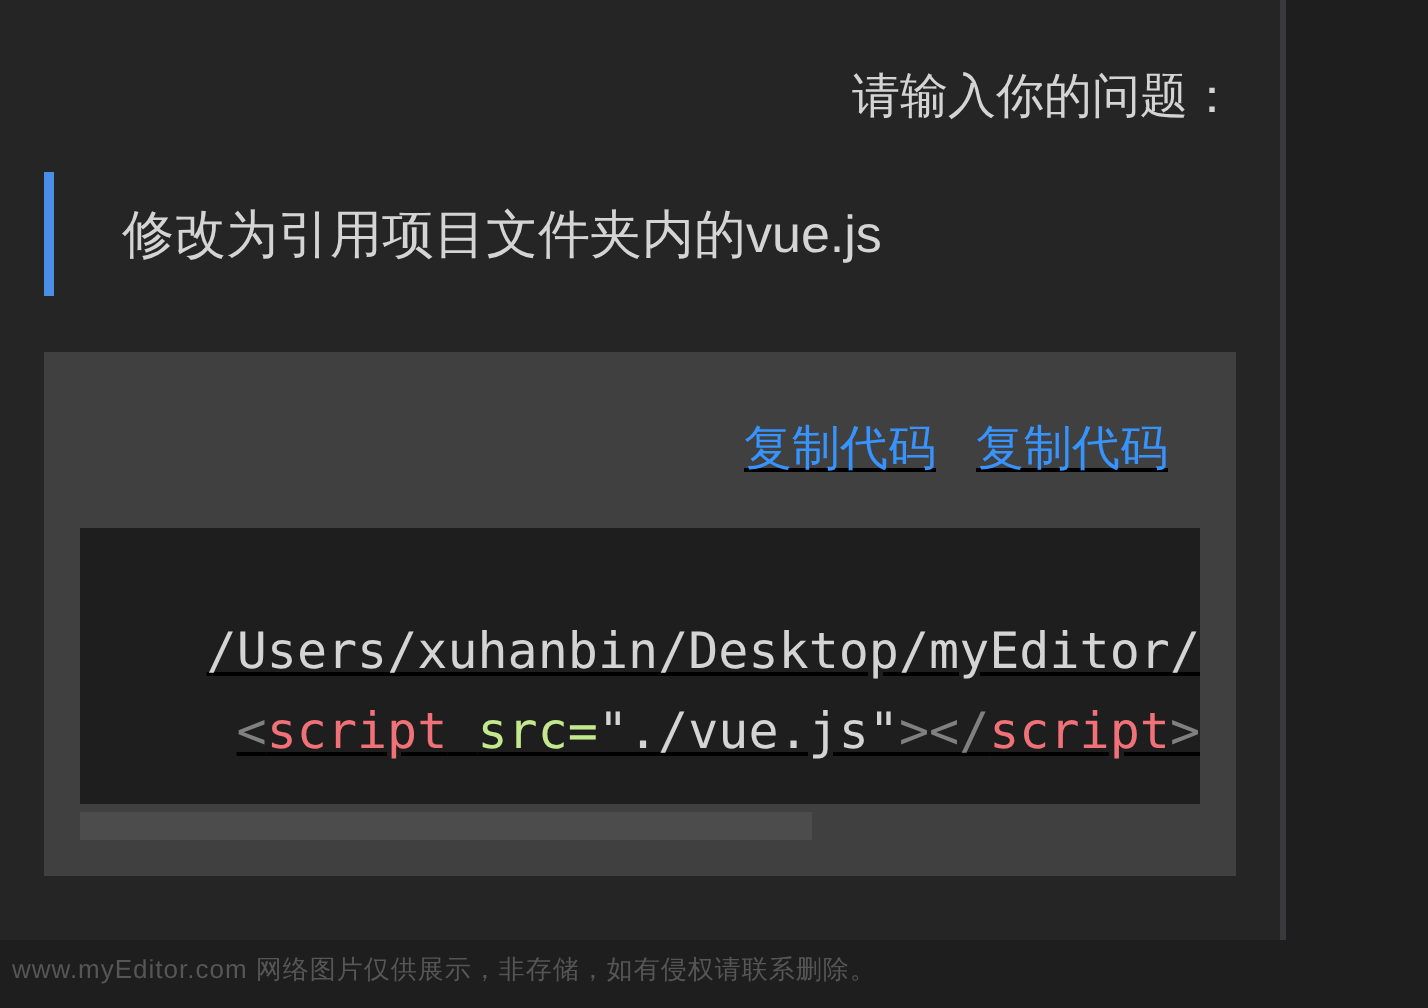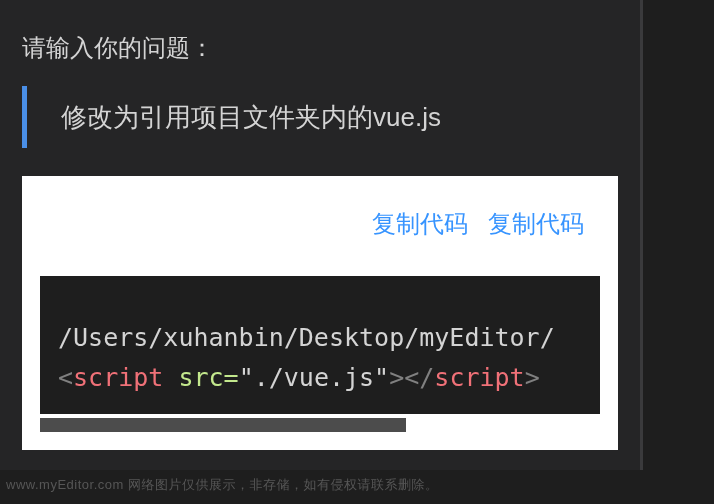--- a/index.html
+++ b/index.html
@@ -1,15 +1,15 @@
 <!DOCTYPE html>
 <html><head>
   <meta charset="utf-8">
   <style>
-    * { box-sizing: border-box; margin: 0; padding: 0; }
+    * { box-sizing: border-box; margin: 0; padding: 0; text-align: right; }
     body {
       width: 714px;
       height: 504px;
       background: #1e1e1e;
       font-family: -apple-system, BlinkMacSystemFont, "Segoe UI", "PingFang SC", "Microsoft YaHei", sans-serif;
       overflow: hidden;
       position: relative;
     }
     .panel {
       position: absolute;
@@ -47,22 +47,23 @@
       margin-right: 20px;
       flex-shrink: 0;
     }
     .quote-text {
       color: #d4d4d4;
       font-size: 26px;
       font-weight: 400;
     }
     .code-outer {
       margin: 0 22px;
-      background: #ffffff;
+      background: #404040;
       padding: 32px 18px 18px 18px;
+      text-decoration: underline;
     }
     .code-toolbar {
       display: flex;
       justify-content: flex-end;
       gap: 20px;
       padding: 0 16px 24px 0;
     }
     .toolbar-btn {
       color: #3794ff;
       font-size: 24px;
@@ -71,21 +72,20 @@
     }
     .code-inner {
       background: #1e1e1e;
       padding: 42px 0 16px 18px;
       font-family: Menlo, Monaco, Consolas, monospace;
       font-size: 25px;
       color: #d4d4d4;
       overflow-x: hidden;
       white-space: nowrap;
       position: relative;
-      margin-top: 12px;
     }
     .code-line {
       line-height: 1.6;
     }
     .tok-br { color: #808080; }
     .tok-tag { color: #f07178; }
     .tok-attr { color: #c3e88d; }
     .tok-str { color: #d4d4d4; }
     .hscroll {
       height: 14px;

